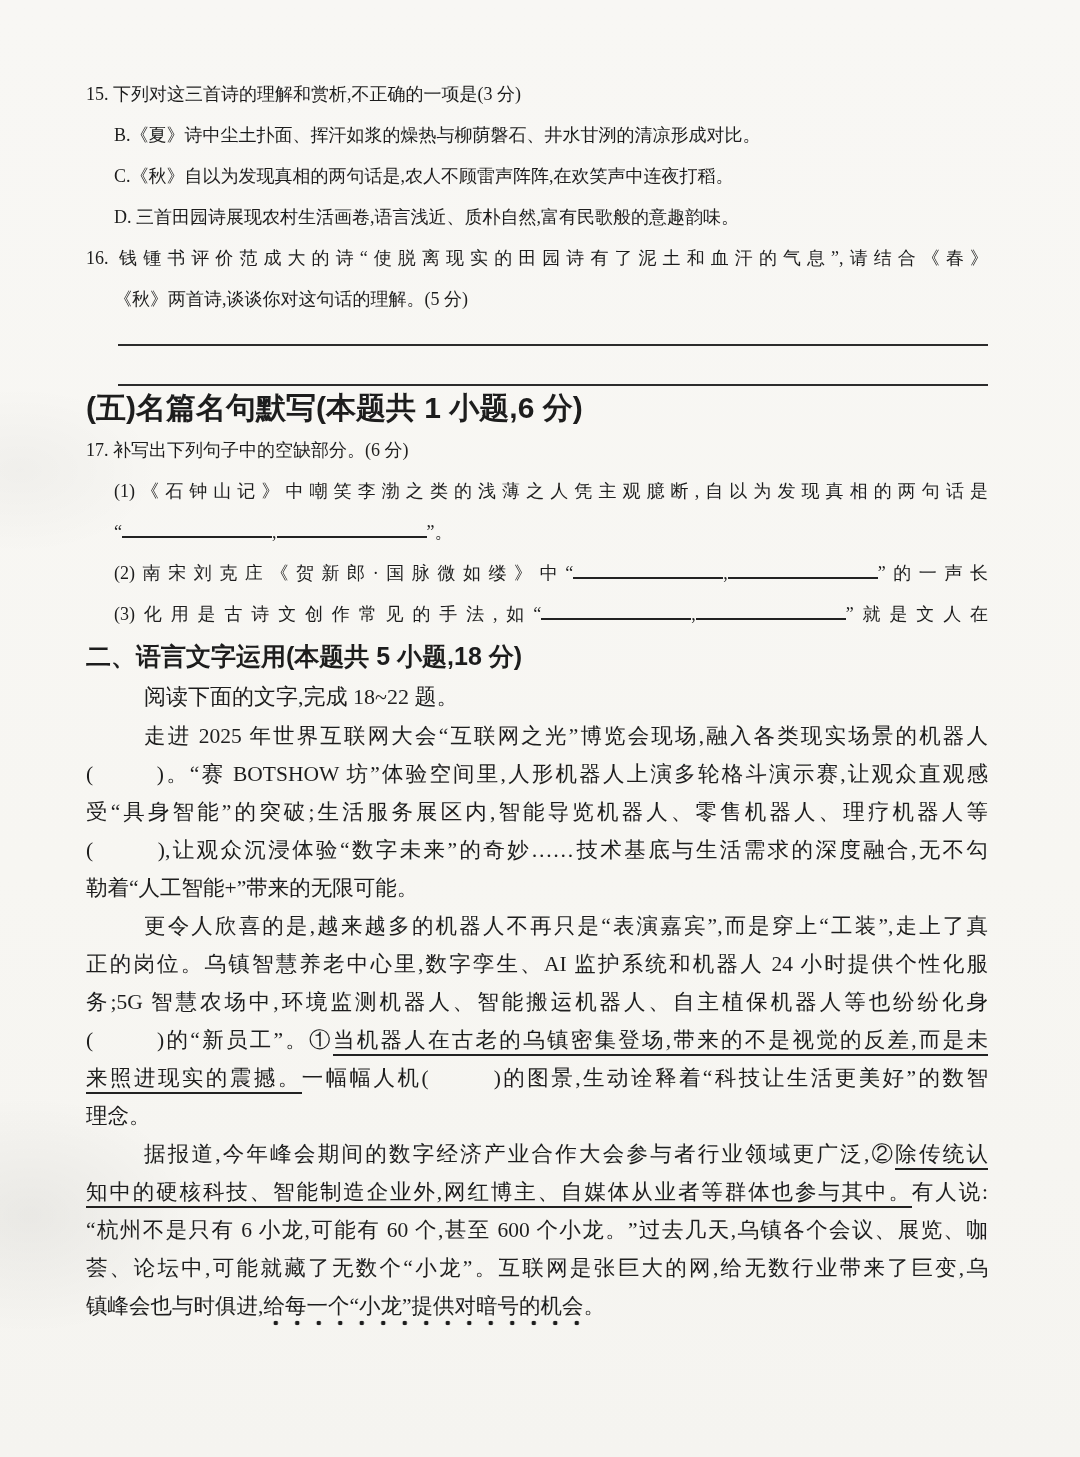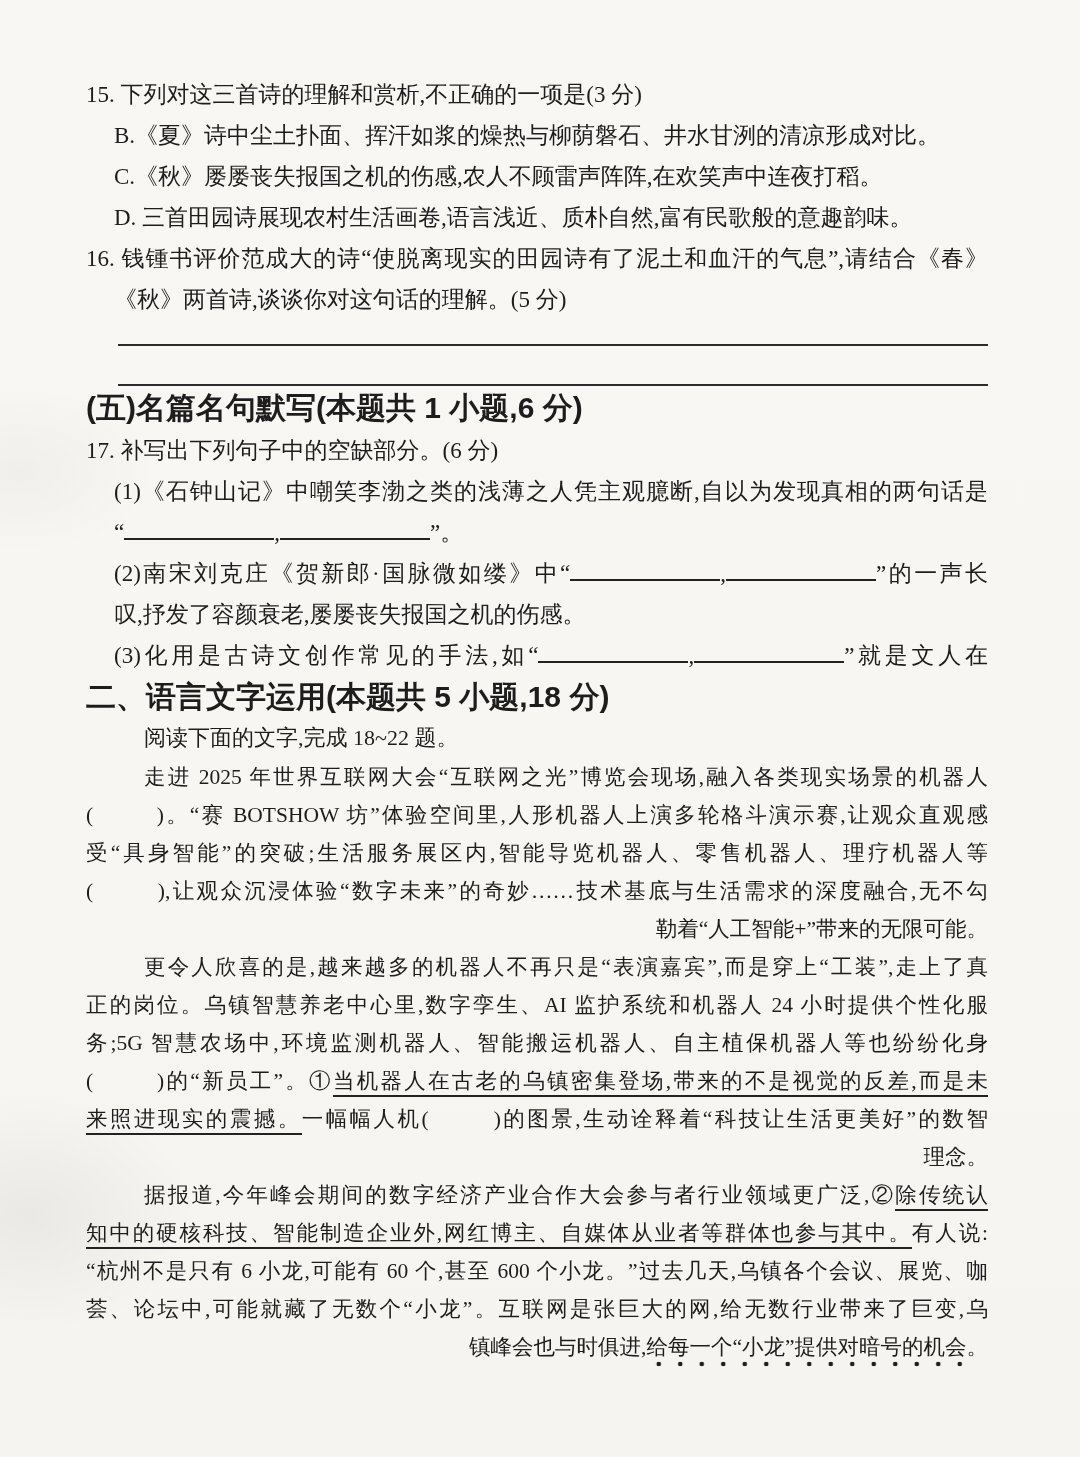--- a/index.html
+++ b/index.html
@@ -10,26 +10,26 @@
     background:
       radial-gradient(240px 170px at 30px 1215px, rgba(0,0,0,0.05), rgba(0,0,0,0) 70%),
       radial-gradient(200px 120px at 20px 470px, rgba(0,0,0,0.03), rgba(0,0,0,0) 70%),
       linear-gradient(180deg,#f8f7f4 0%,#f7f6f2 60%,#f5f4f0 100%);
     overflow:hidden;
     color:#1d1d1d;
     font-family:"Liberation Serif","DejaVu Serif",serif;
   }
   .content{position:absolute;left:86px;top:74px;width:902px;}
   .ln{white-space:nowrap;}
-  .ln-q{height:41px;line-height:41px;font-size:23px;}
-  .ln-p{height:38px;line-height:38px;font-size:21.5px;text-align:right;}
+  .ln-q{height:41px;line-height:41px;font-size:18px;}
+  .ln-p{height:38px;line-height:38px;font-size:21.5px;}
   .ln-intro{height:40px;line-height:40px;font-size:22px;}
   .ln-h5{height:44px;line-height:44px;font-size:30px;font-weight:700;
          font-family:"Liberation Sans","DejaVu Sans",sans-serif;}
-  .ln-h2{height:42px;line-height:42px;font-size:30px;font-weight:700;
+  .ln-h2{height:42px;line-height:42px;font-size:25px;font-weight:700;
          font-family:"Liberation Sans","DejaVu Sans",sans-serif;}
   .ln-rule1{height:24px;border-bottom:2px solid #2c2c2c;margin-left:32px;}
   .ln-rule2{height:38px;border-bottom:2px solid #2c2c2c;margin-left:32px;}
   .ind1{padding-left:28px;}
   .ind2{padding-left:58px;}
   .j{text-align:justify;text-align-last:justify;}
   .seg{}
   .seg-u{border-bottom:2px solid #222;padding-bottom:2px;}
   .seg-blank{display:inline-block;width:150px;border-bottom:2px solid #222;}
   .seg-gap{white-space:pre;word-spacing:3px;}
@@ -39,32 +39,31 @@
     padding-bottom:8px;
   }
 </style>
 </head>
 <body>
 
 <div class="paper" style="color: rgb(29, 29, 29);">
   <div class="content">
       <div class="ln ln-q"><span class="seg">15. 下列对这三首诗的理解和赏析,不正确的一项是(3 分)</span></div>
       <div class="ln ln-q ind1"><span class="seg">B.《夏》诗中尘土扑面、挥汗如浆的燥热与柳荫磐石、井水甘洌的清凉形成对比。</span></div>
-      <div class="ln ln-q ind1"><span class="seg">C.《秋》屡屡丧失报国之机的伤感,农人不顾雷声阵阵,在欢笑声中连夜打稻。</span></div>
+      <div class="ln ln-q ind1"><span class="seg">C.《秋》自以为发现真相的两句话是,农人不顾雷声阵阵,在欢笑声中连夜打稻。</span></div>
       <div class="ln ln-q ind1"><span class="seg">D. 三首田园诗展现农村生活画卷,语言浅近、质朴自然,富有民歌般的意趣韵味。</span></div>
       <div class="ln ln-q j"><span class="seg">16. 钱锺书评价范成大的诗“使脱离现实的田园诗有了泥土和血汗的气息”,请结合《春》</span></div>
       <div class="ln ln-q ind1"><span class="seg">《秋》两首诗,谈谈你对这句话的理解。(5 分)</span></div>
       <div class="ln ln-rule1" style="border-bottom-color: rgb(44, 44, 44);"></div>
       <div class="ln ln-rule2" style="border-bottom-color: rgb(44, 44, 44);"></div>
       <div class="ln ln-h5"><span class="seg">(五)名篇名句默写(本题共 1 小题,6 分)</span></div>
       <div class="ln ln-q"><span class="seg">17. 补写出下列句子中的空缺部分。(6 分)</span></div>
       <div class="ln ln-q ind1 j"><span class="seg">(1)《石钟山记》中嘲笑李渤之类的浅薄之人凭主观臆断,自以为发现真相的两句话是</span></div>
       <div class="ln ln-q ind1"><span class="seg">“</span><span class="seg seg-blank"></span><span class="seg">,</span><span class="seg seg-blank"></span><span class="seg">”。</span></div>
       <div class="ln ln-q ind1 j"><span class="seg">(2)南宋刘克庄《贺新郎·国脉微如缕》中“</span><span class="seg seg-blank"></span><span class="seg">,</span><span class="seg seg-blank"></span><span class="seg">”的一声长</span></div>
-      <div class="ln ln-q ind1"><span class="seg">叹,抒发了容颜衰老,屡屡丧失报国之机的伤感。</span></div>
       <div class="ln ln-q ind1 j"><span class="seg">(3)化用是古诗文创作常见的手法,如“</span><span class="seg seg-blank"></span><span class="seg">,</span><span class="seg seg-blank"></span><span class="seg">”就是文人在</span></div>
       <div class="ln ln-h2"><span class="seg">二、语言文字运用(本题共 5 小题,18 分)</span></div>
       <div class="ln ln-intro ind2"><span class="seg">阅读下面的文字,完成 18~22 题。</span></div>
       <div class="ln ln-p ind2 j"><span class="seg">走进 2025 年世界互联网大会“互联网之光”博览会现场,融入各类现实场景的机器人</span></div>
       <div class="ln ln-p j"><span class="seg seg-gap">(      )</span><span class="seg">。“赛 BOTSHOW 坊”体验空间里,人形机器人上演多轮格斗演示赛,让观众直观感</span></div>
       <div class="ln ln-p j"><span class="seg">受“具身智能”的突破;生活服务展区内,智能导览机器人、零售机器人、理疗机器人等</span></div>
       <div class="ln ln-p j"><span class="seg seg-gap">(      )</span><span class="seg">,让观众沉浸体验“数字未来”的奇妙……技术基底与生活需求的深度融合,无不勾</span></div>
       <div class="ln ln-p"><span class="seg">勒着“人工智能+”带来的无限可能。</span></div>
       <div class="ln ln-p ind2 j"><span class="seg">更令人欣喜的是,越来越多的机器人不再只是“表演嘉宾”,而是穿上“工装”,走上了真</span></div>
       <div class="ln ln-p j"><span class="seg">正的岗位。乌镇智慧养老中心里,数字孪生、AI 监护系统和机器人 24 小时提供个性化服</span></div>

